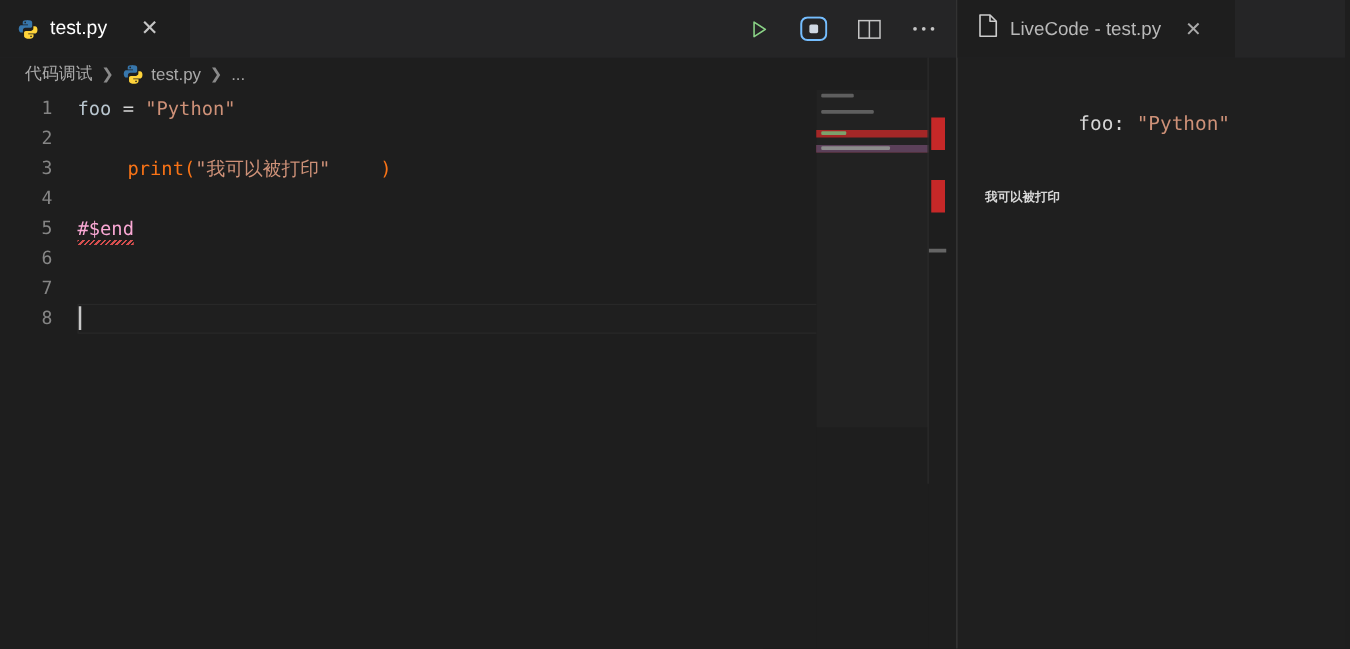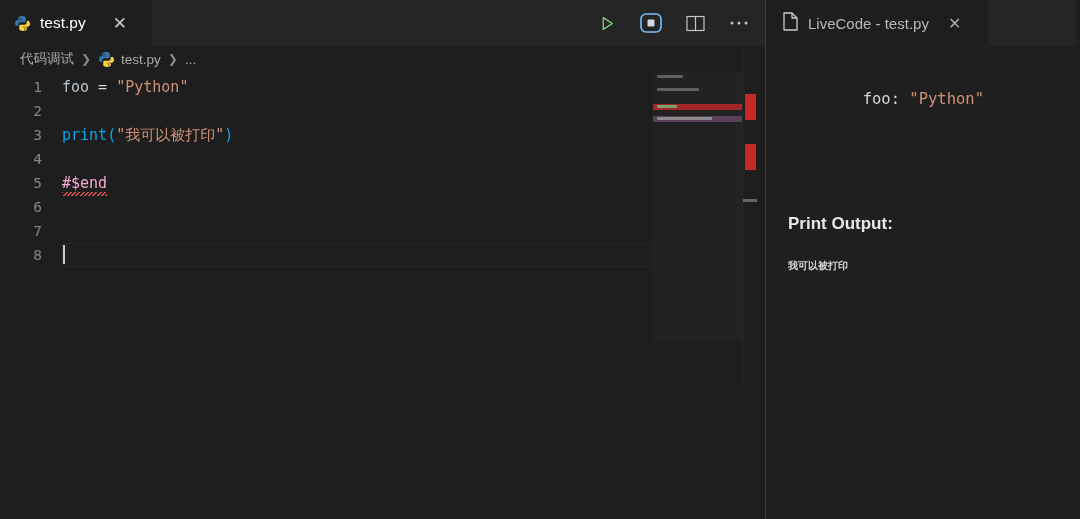--- a/index.html
+++ b/index.html
@@ -57,21 +57,21 @@
   .line { position: relative; height: 24px; display: flex; align-items: center; }
   .lnum {
     width: 62px; text-align: right; padding-right: 20px;
     color: #858585; font-size: 14.5px; flex: none;
     font-family: "DejaVu Sans Mono", monospace;
   }
   .ltext { white-space: pre; color: #d4d4d4; position: relative; }
   .tok-var { color: #b9c6cf; }
   .tok-op  { color: #d4d4d4; }
   .tok-str { color: #ce9178; }
-  .tok-fn  { color: #0ea5e9; }
+  .tok-fn  { color: #f97316; margin-left: 40px; }
   .tok-com { color: #f9a8d4; }
 
   .squiggle {
     position: absolute; left: 0; bottom: -4px; height: 4px; width: 100%;
     background-image: repeating-linear-gradient(135deg,
       #e05252 0 1.4px, transparent 1.4px 3px);
     opacity: .95;
   }
   .sq-wrap { position: relative; display: inline-block; }
 
@@ -257,17 +257,16 @@
         <span class="panel-tab-label">LiveCode - test.py</span>
         <span class="panel-tab-close">✕</span>
       </div>
       <div class="panel-tabbar-rest"></div>
     </div>
 
     <div class="panel-body">
       <div class="var-line">
         <span>foo:</span><span> </span><span class="var-val">"Python"</span>
       </div>
-      <div class="out-head">Print Output:</div>
       <div class="out-text">我可以被打印</div>
     </div>
   </div>
 </div>
 
 </body></html>

